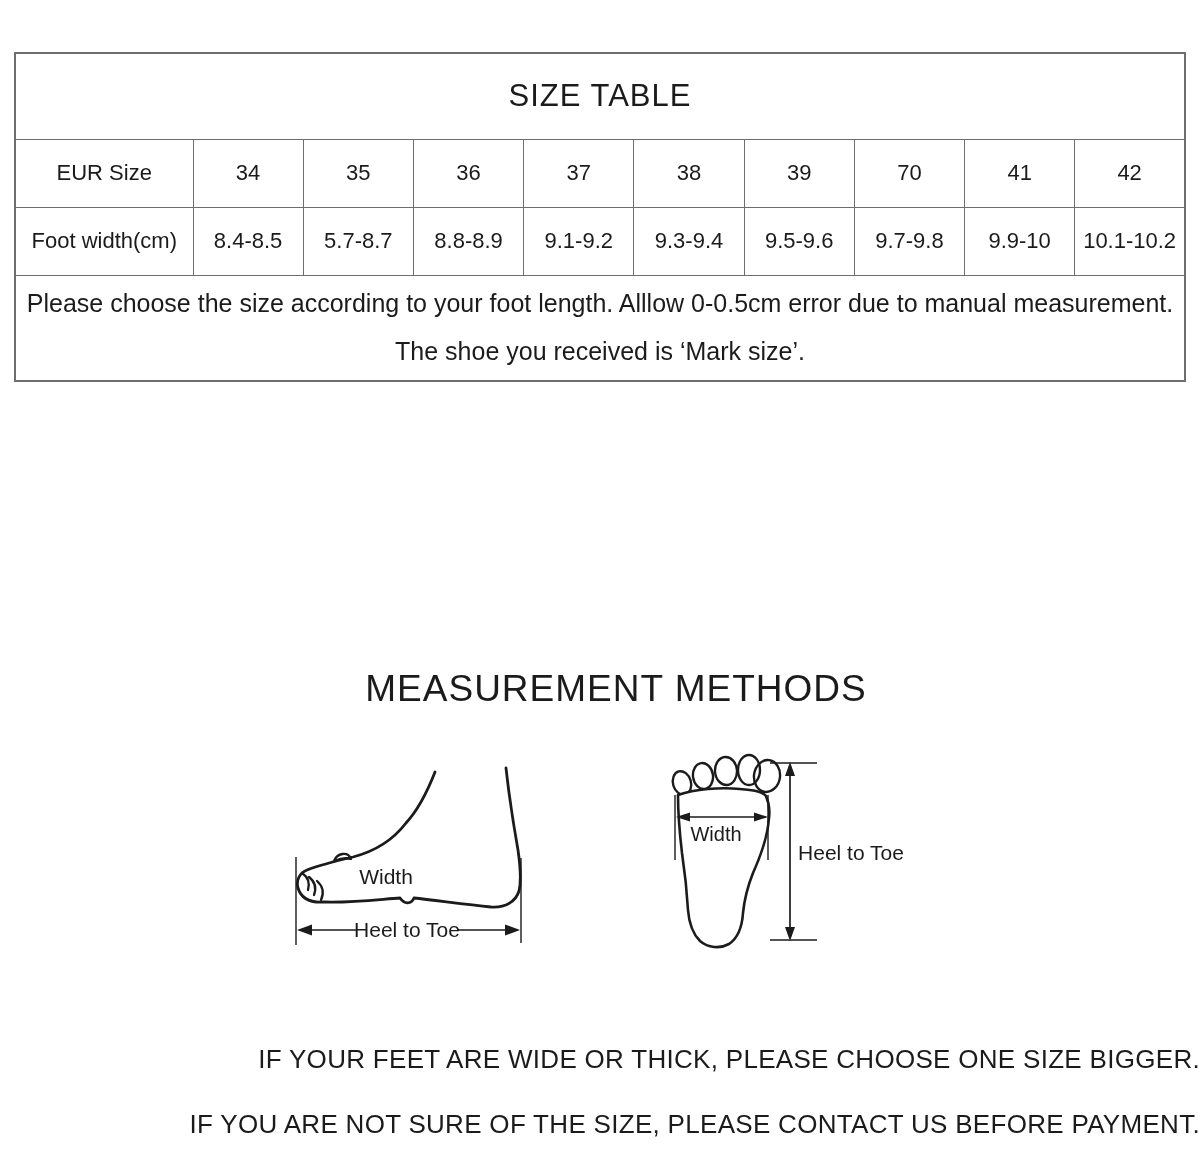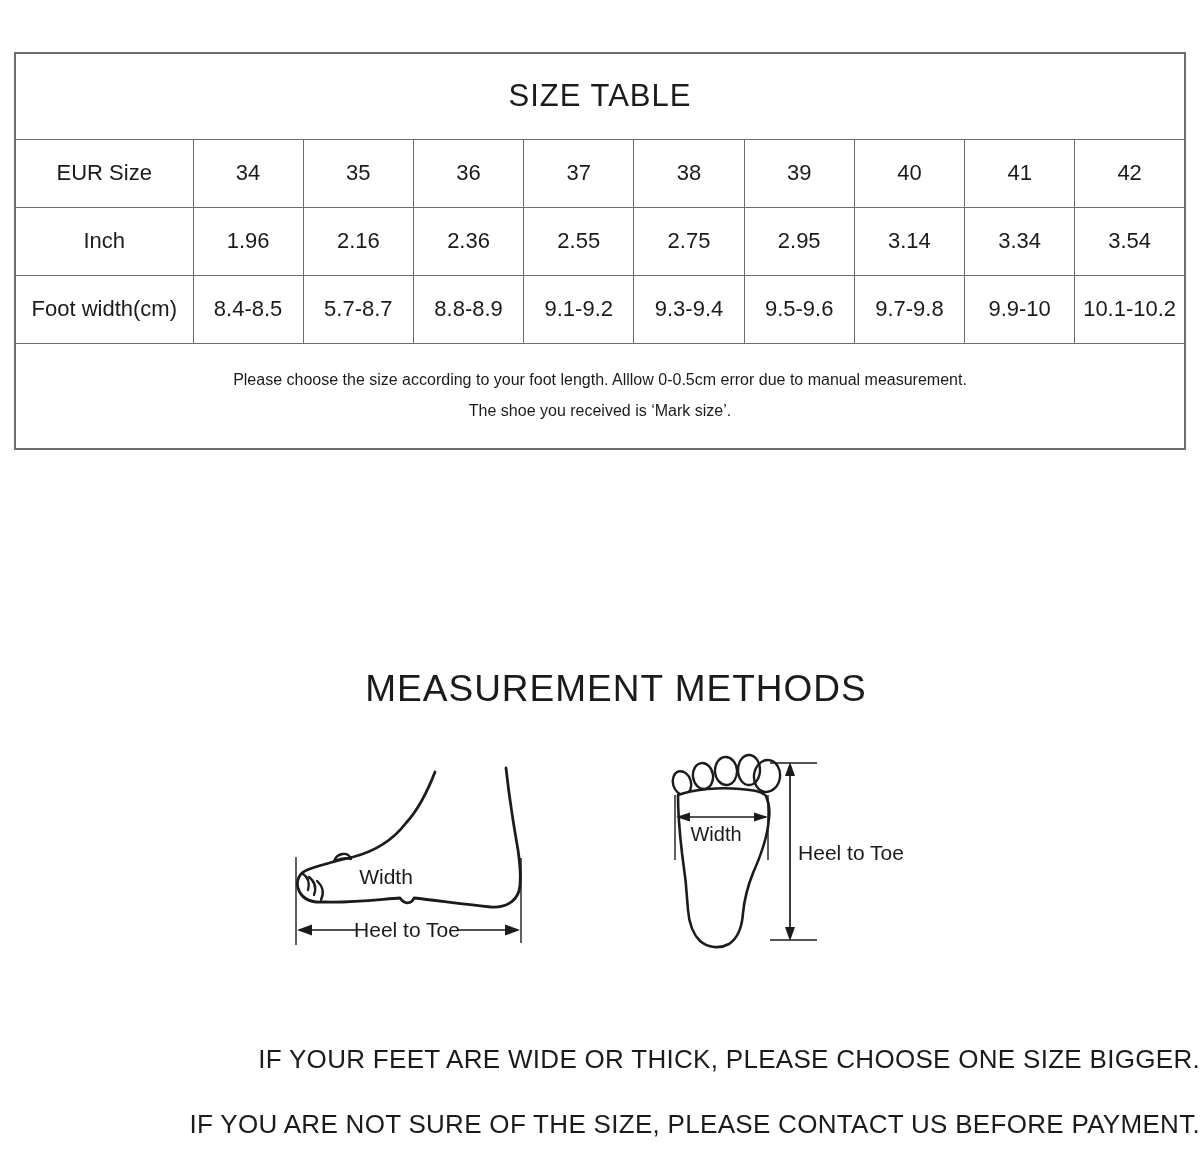--- a/index.html
+++ b/index.html
@@ -24,21 +24,21 @@
   .size-table td {
     border: 1px solid #6e6e6e;
     text-align: center;
     vertical-align: middle;
     font-size: 22px;
     padding: 0;
     white-space: nowrap;
   }
   .size-table .title-row td { height: 86px; font-size: 31px; letter-spacing: 1px; }
   .size-table .data-row td { height: 68px; }
-  .size-table .note-row td { height: 106px; font-size: 16px; line-height: 1.9; }
+  .size-table .note-row td { height: 106px; font-size: 25px; line-height: 1.9; }
 
   
   .mm-heading {
     position: absolute; top: 652px; left: 0; width: 100%;
     margin: 16px; text-align: center;
     font-size: 37px; font-weight: 400; letter-spacing: 1px;
   }
   svg.side-view  { position: absolute; left: 278px; top: 740px; }
   svg.sole-view  { position: absolute; left: 640px; top: 738px; }
   svg text {
@@ -82,37 +82,25 @@
 
 
     <tr class="data-row">
       <td>EUR Size</td>
       <td>34</td>
       <td>35</td>
       <td>36</td>
       <td>37</td>
       <td>38</td>
       <td>39</td>
-      <td>40</td>
+      <td>70</td>
       <td>41</td>
       <td>42</td>
     </tr>
 
-    <tr class="data-row">
-      <td>Inch</td>
-      <td>1.96</td>
-      <td>2.16</td>
-      <td>2.36</td>
-      <td>2.55</td>
-      <td>2.75</td>
-      <td>2.95</td>
-      <td>3.14</td>
-      <td>3.34</td>
-      <td>3.54</td>
-    </tr>
 
 
     <tr class="data-row">
       <td>Foot width(cm)</td>
       <td>8.4-8.5</td>
       <td>5.7-8.7</td>
       <td>8.8-8.9</td>
       <td>9.1-9.2</td>
       <td>9.3-9.4</td>
       <td>9.5-9.6</td>

